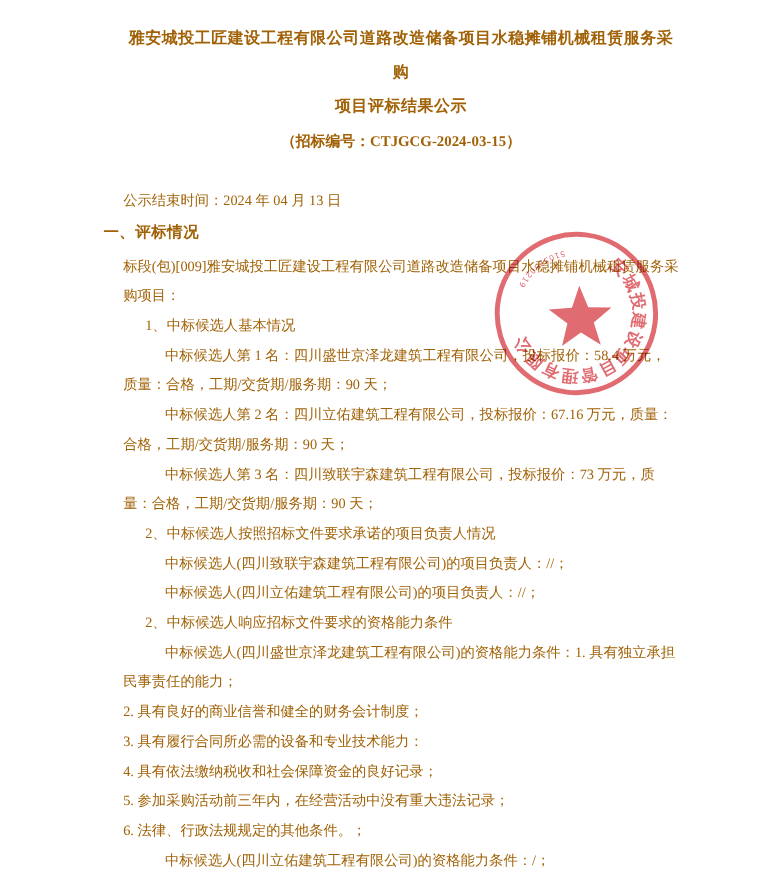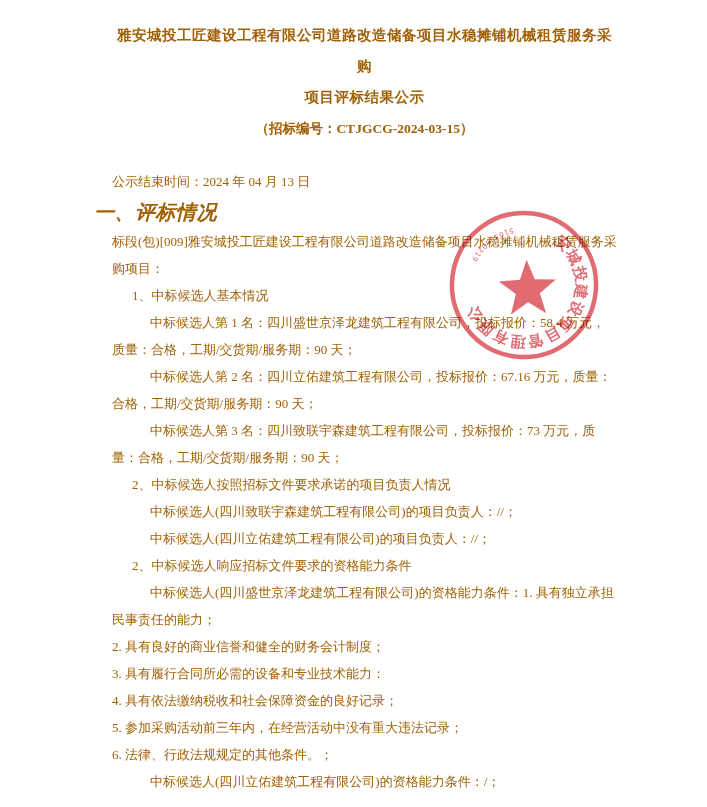--- a/index.html
+++ b/index.html
@@ -13,23 +13,22 @@
     box-sizing:border-box;
     padding:20px 90px 0 112px;
   }
   .title-block{ text-align:center; font-weight:bold; }
   .title-line{ font-size:14.5px; line-height:31px; letter-spacing:0.5px; }
   .bid-no{ font-size:13.5px; line-height:31px; font-weight:bold; }
   .body-text p{ margin:0; font-size:13px; line-height:27px; }
   p.publicity{ margin-top:24px; }
   h2.sec-heading{
     margin:3px 0 2px -18px;
-    font-size:20px; line-height:28px; font-weight:bold;
+    font-size:14px; line-height:28px; font-weight:bold;
     letter-spacing:0.5px;
-    font-style:italic;
   }
   p.flush{ text-indent:0; }
   p.sub{ text-indent:20px; }
   p.para{ text-indent:38px; }
   .seal{
     position:absolute; left:444px; top:205px;
     width:160px; height:160px;
     opacity:0.82;
     mix-blend-mode:multiply;
     pointer-events:none;

